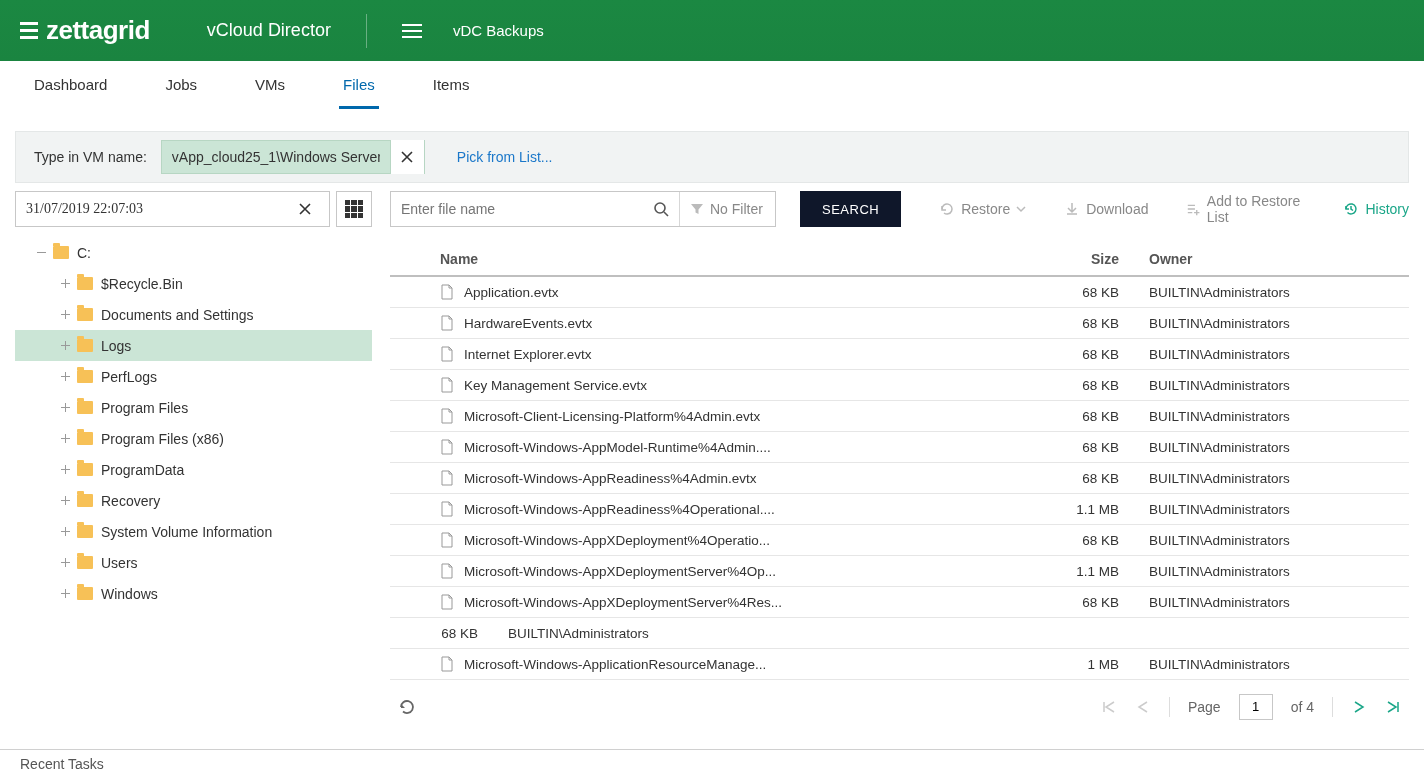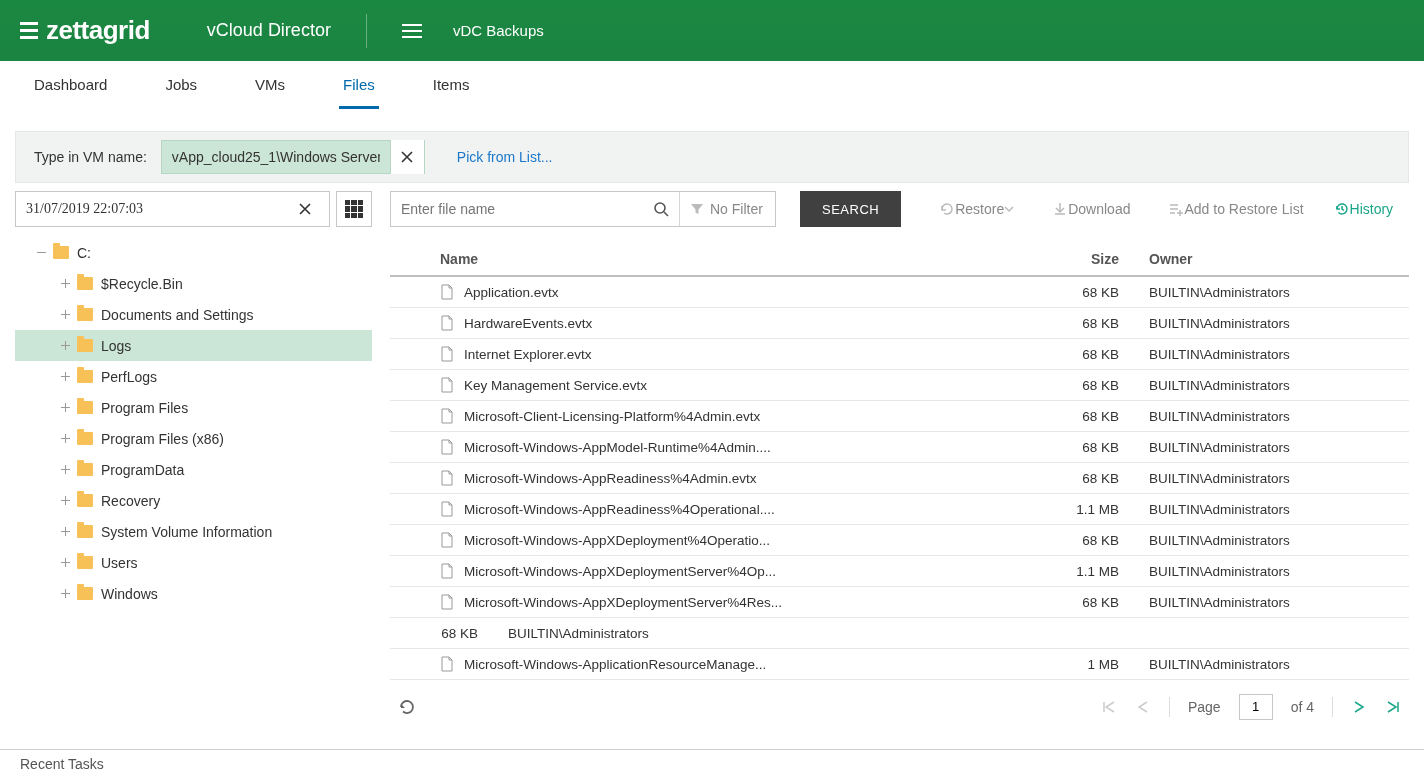--- a/index.html
+++ b/index.html
@@ -58,22 +58,22 @@
   .folder-icon::before { content:""; position:absolute; top:-3px; left:0; width:7px; height:3px; background:#f7c157; border-radius:1px 1px 0 0;}
   .folder-icon.open { background:#f7c157;}
   .tree-label { color:#333;}
 
   
   .rt-toolbar { display:flex; align-items:center; height:36px; gap:0;}
   .search-wrap { display:flex; border:1px solid #c7c7c7; height:36px;}
   .search-input { border:none; outline:none; width:252px; padding:0 10px; font-size:14px; color:#666;}
   .search-btn-icon { width:36px; display:flex; align-items:center; justify-content:center; border-left:none; cursor:pointer;}
   .filter-btn { width:96px; display:flex; align-items:center; border-left:1px solid #d7d7d7; padding-left:10px; color:#888; gap:6px; cursor:pointer;}
-  .search-main-btn { background:#404040; color:#fff; border:none; height:36px; padding:0 22px; font-size:13px; letter-spacing:.5px; font-weight:500; margin-left:24px; cursor:pointer;}
-  .tool-btn { display:flex; align-items:center; color:#888; margin-left:38px; cursor:default; font-size:14px;}
+  .search-main-btn { background:#0f172a; color:#fff; border:none; height:36px; padding:0 22px; font-size:13px; letter-spacing:.5px; font-weight:500; margin-left:24px; cursor:pointer;}
+  .tool-btn { display:flex; align-items:center; gap:6px; color:#888; margin-left:38px; cursor:default; font-size:14px;}
   .tool-btn.active { color:#1aa688; cursor:pointer;}
   
   
   svg { display:block;}
   
   
   .table-wrap { margin-top:14px; flex:1; overflow:hidden; display:flex; flex-direction:column;}
   .thead { display:flex; padding:10px 0 8px 18px; border-bottom:2px solid #bfbfbf; color:#555; font-weight:600; font-size:14px;}
   .col-name { flex:1;margin-left:32px;}
   .col-size { width:100px; text-align:right; padding-right:30px;}

